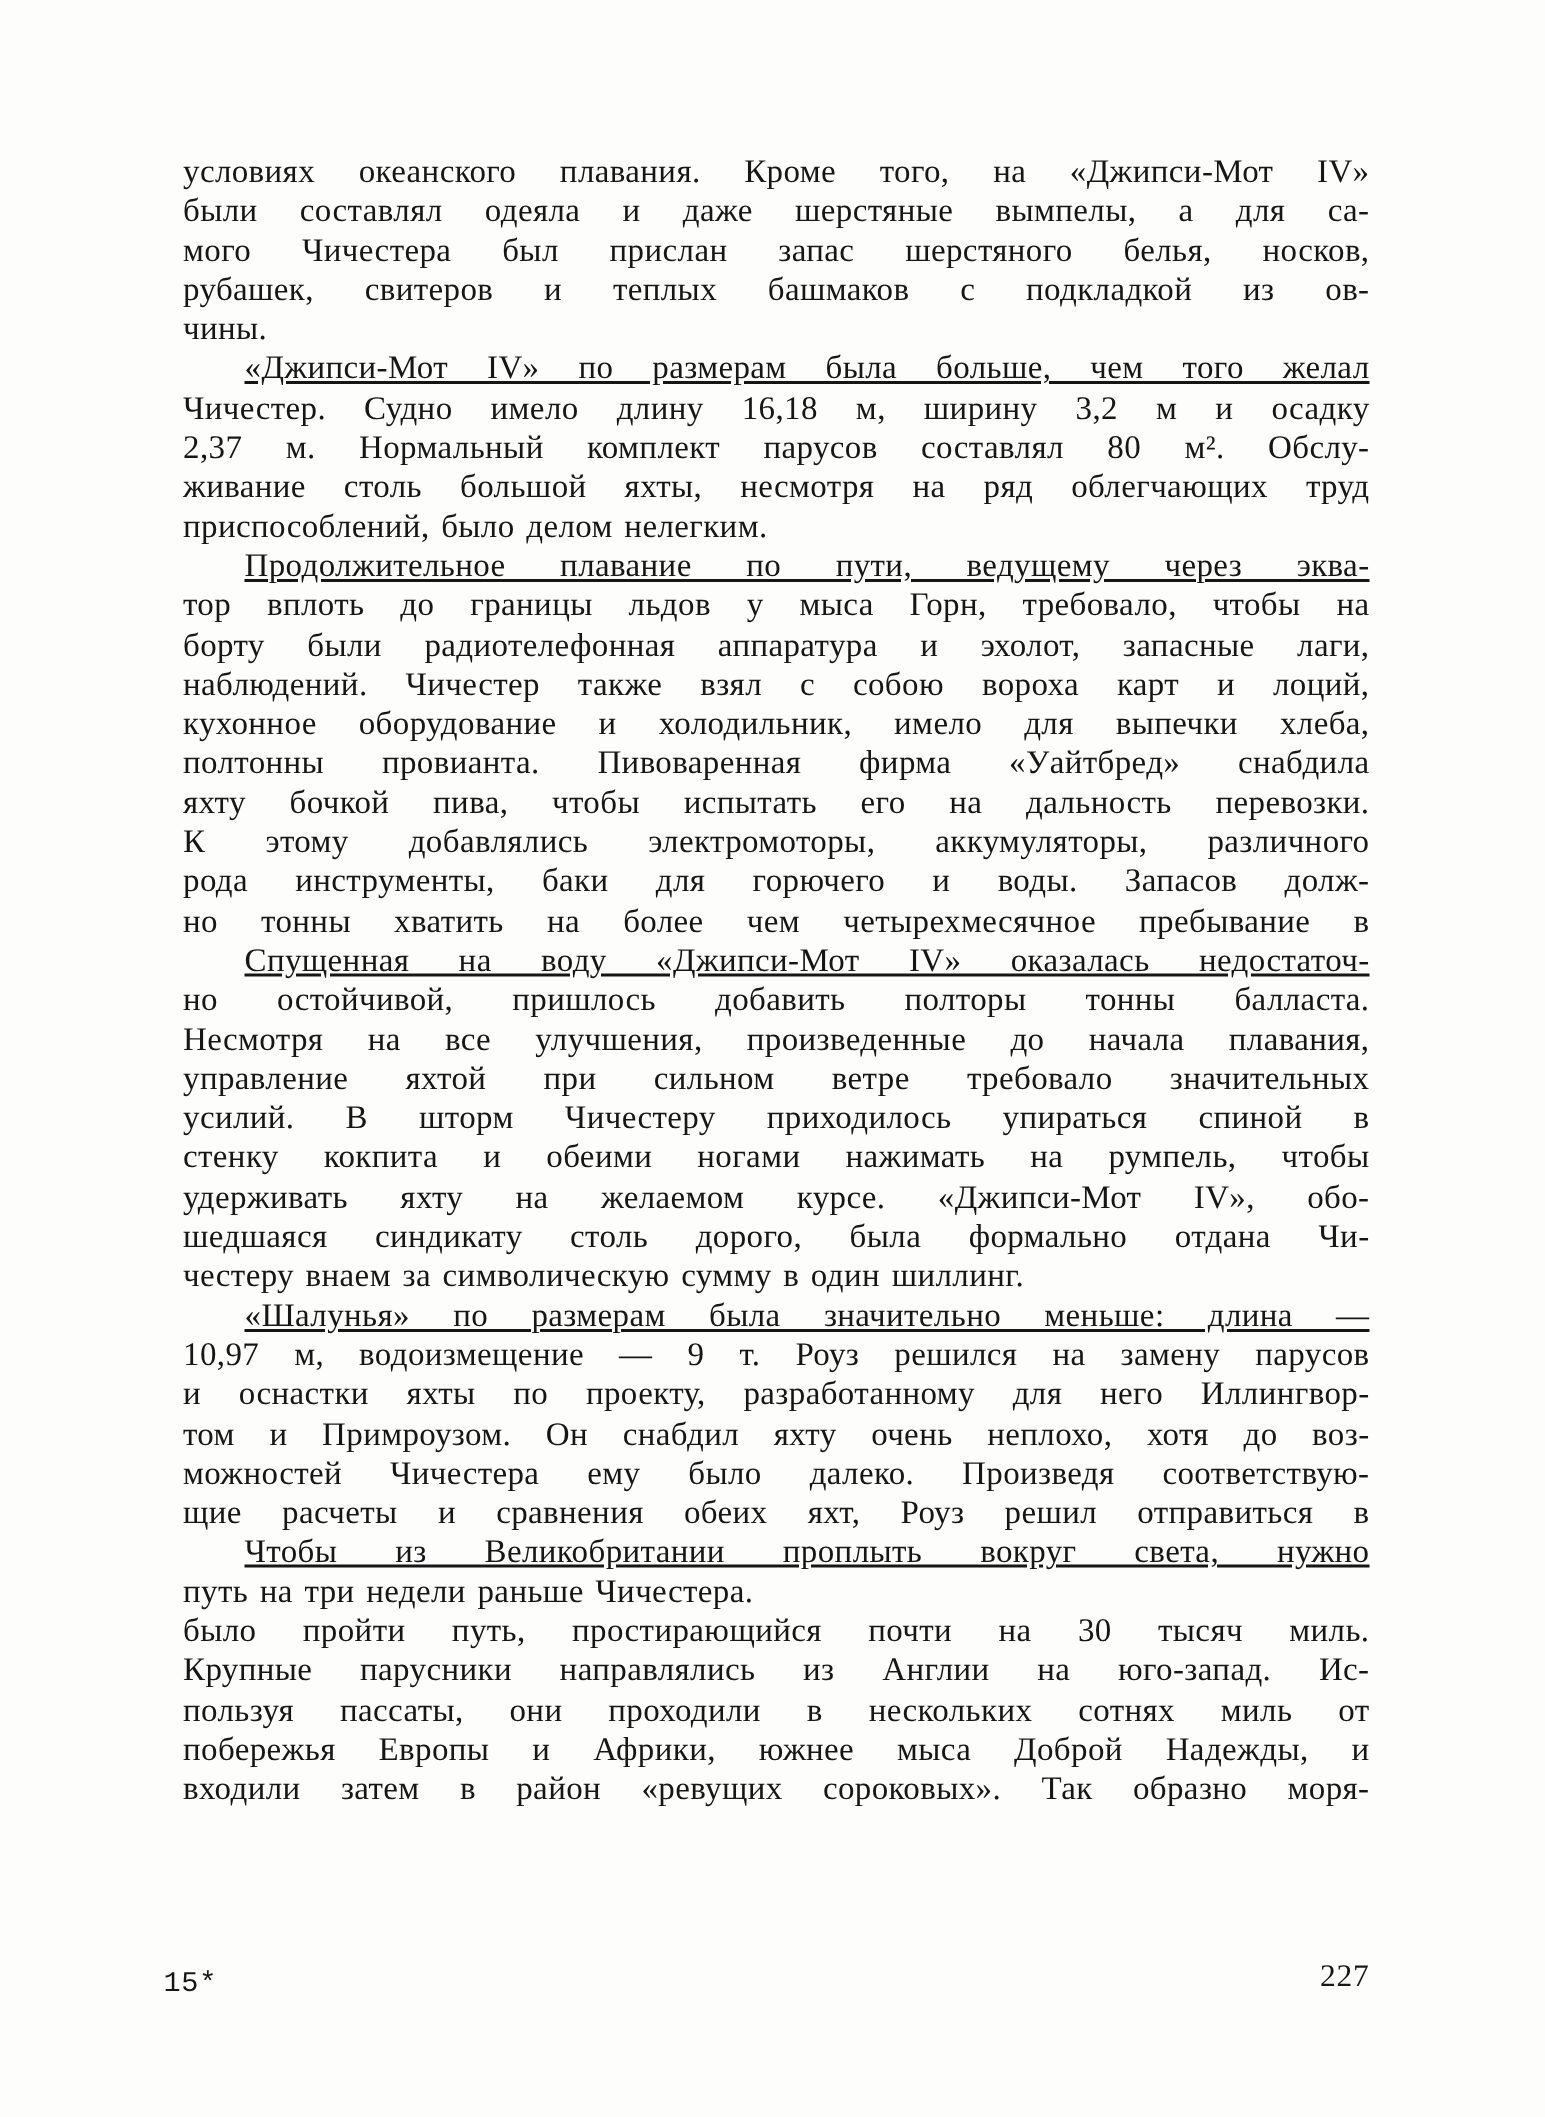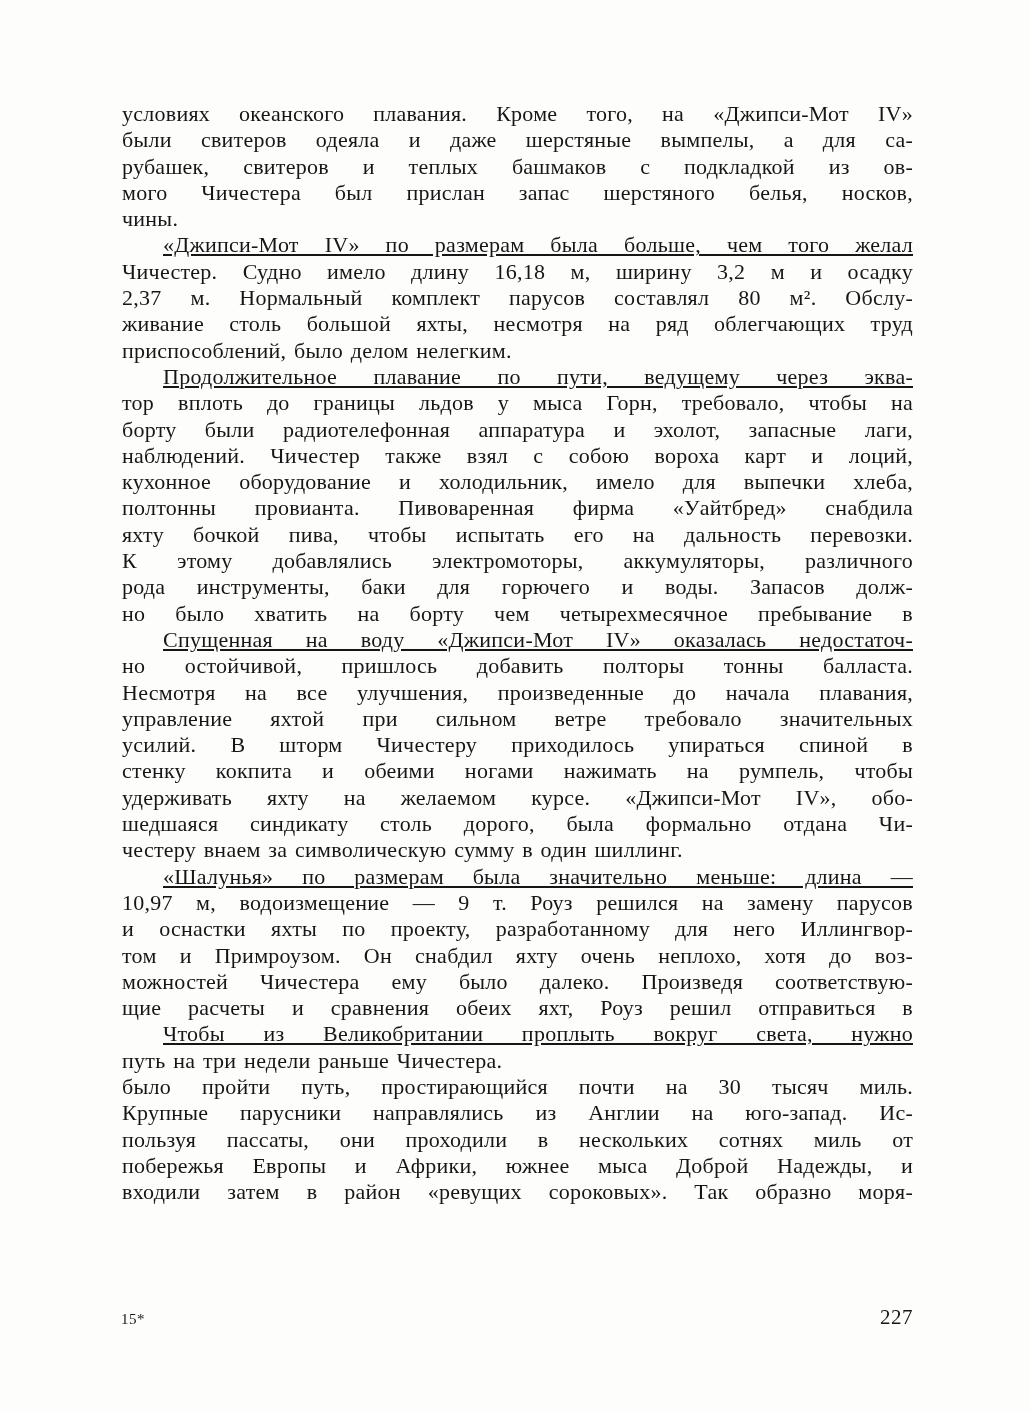--- a/index.html
+++ b/index.html
@@ -38,60 +38,61 @@
   .line.endline {
     text-align-last: left;
     -moz-text-align-last: left;
   }
   .line.indent {
     text-indent: 41px;
     text-decoration: underline;
   }
   .signature-mark {
     position: absolute;
-    left: 121px;
+    left: 109px;
     top: 1311px;
-    font-size: 15px;
+    font-size: 19px;
     letter-spacing: 0.5px;
+    font-family: Liberation Mono, monospace;
   }
   .page-number {
     position: absolute;
     right: 117px;
     top: 1305px;
     font-size: 21px;
     letter-spacing: 0.5px;
   }
 </style>
 </head>
 <body>
 
 <div class="page">
 
   <div class="text-block" id="text-block">
 
   <div class="line">условиях океанского плавания. Кроме того, на «Джипси-Мот IV»</div>
-      <div class="line">были свитеров одеяла и даже шерстяные вымпелы, а для са-</div>
+      <div class="line">были составлял одеяла и даже шерстяные вымпелы, а для са-</div>
+      <div class="line">мого Чичестера был прислан запас шерстяного белья, носков,</div>
       <div class="line">рубашек, свитеров и теплых башмаков с подкладкой из ов-</div>
-      <div class="line">мого Чичестера был прислан запас шерстяного белья, носков,</div>
       <div class="line endline">чины.</div>
       <div class="line indent">«Джипси-Мот IV» по размерам была больше, чем того желал</div>
       <div class="line">Чичестер. Судно имело длину 16,18 м, ширину 3,2 м и осадку</div>
       <div class="line">2,37 м. Нормальный комплект парусов составлял 80 м². Обслу-</div>
       <div class="line">живание столь большой яхты, несмотря на ряд облегчающих труд</div>
       <div class="line endline">приспособлений, было делом нелегким.</div>
       <div class="line indent">Продолжительное плавание по пути, ведущему через эква-</div>
       <div class="line">тор вплоть до границы льдов у мыса Горн, требовало, чтобы на</div>
       <div class="line">борту были радиотелефонная аппаратура и эхолот, запасные лаги,</div>
       <div class="line">наблюдений. Чичестер также взял с собою вороха карт и лоций,</div>
       <div class="line">кухонное оборудование и холодильник, имело для выпечки хлеба,</div>
       <div class="line">полтонны провианта. Пивоваренная фирма «Уайтбред» снабдила</div>
       <div class="line">яхту бочкой пива, чтобы испытать его на дальность перевозки.</div>
       <div class="line">К этому добавлялись электромоторы, аккумуляторы, различного</div>
       <div class="line">рода инструменты, баки для горючего и воды. Запасов долж-</div>
-      <div class="line">но было хватить на борту чем четырехмесячное пребывание в</div>
+      <div class="line">но тонны хватить на более чем четырехмесячное пребывание в</div>
       <div class="line indent">Спущенная на воду «Джипси-Мот IV» оказалась недостаточ-</div>
       <div class="line">но остойчивой, пришлось добавить полторы тонны балласта.</div>
       <div class="line">Несмотря на все улучшения, произведенные до начала плавания,</div>
       <div class="line">управление яхтой при сильном ветре требовало значительных</div>
       <div class="line">усилий. В шторм Чичестеру приходилось упираться спиной в</div>
       <div class="line">стенку кокпита и обеими ногами нажимать на румпель, чтобы</div>
       <div class="line">удерживать яхту на желаемом курсе. «Джипси-Мот IV», обо-</div>
       <div class="line">шедшаяся синдикату столь дорого, была формально отдана Чи-</div>
       <div class="line endline">честеру внаем за символическую сумму в один шиллинг.</div>
       <div class="line indent">«Шалунья» по размерам была значительно меньше: длина —</div>

